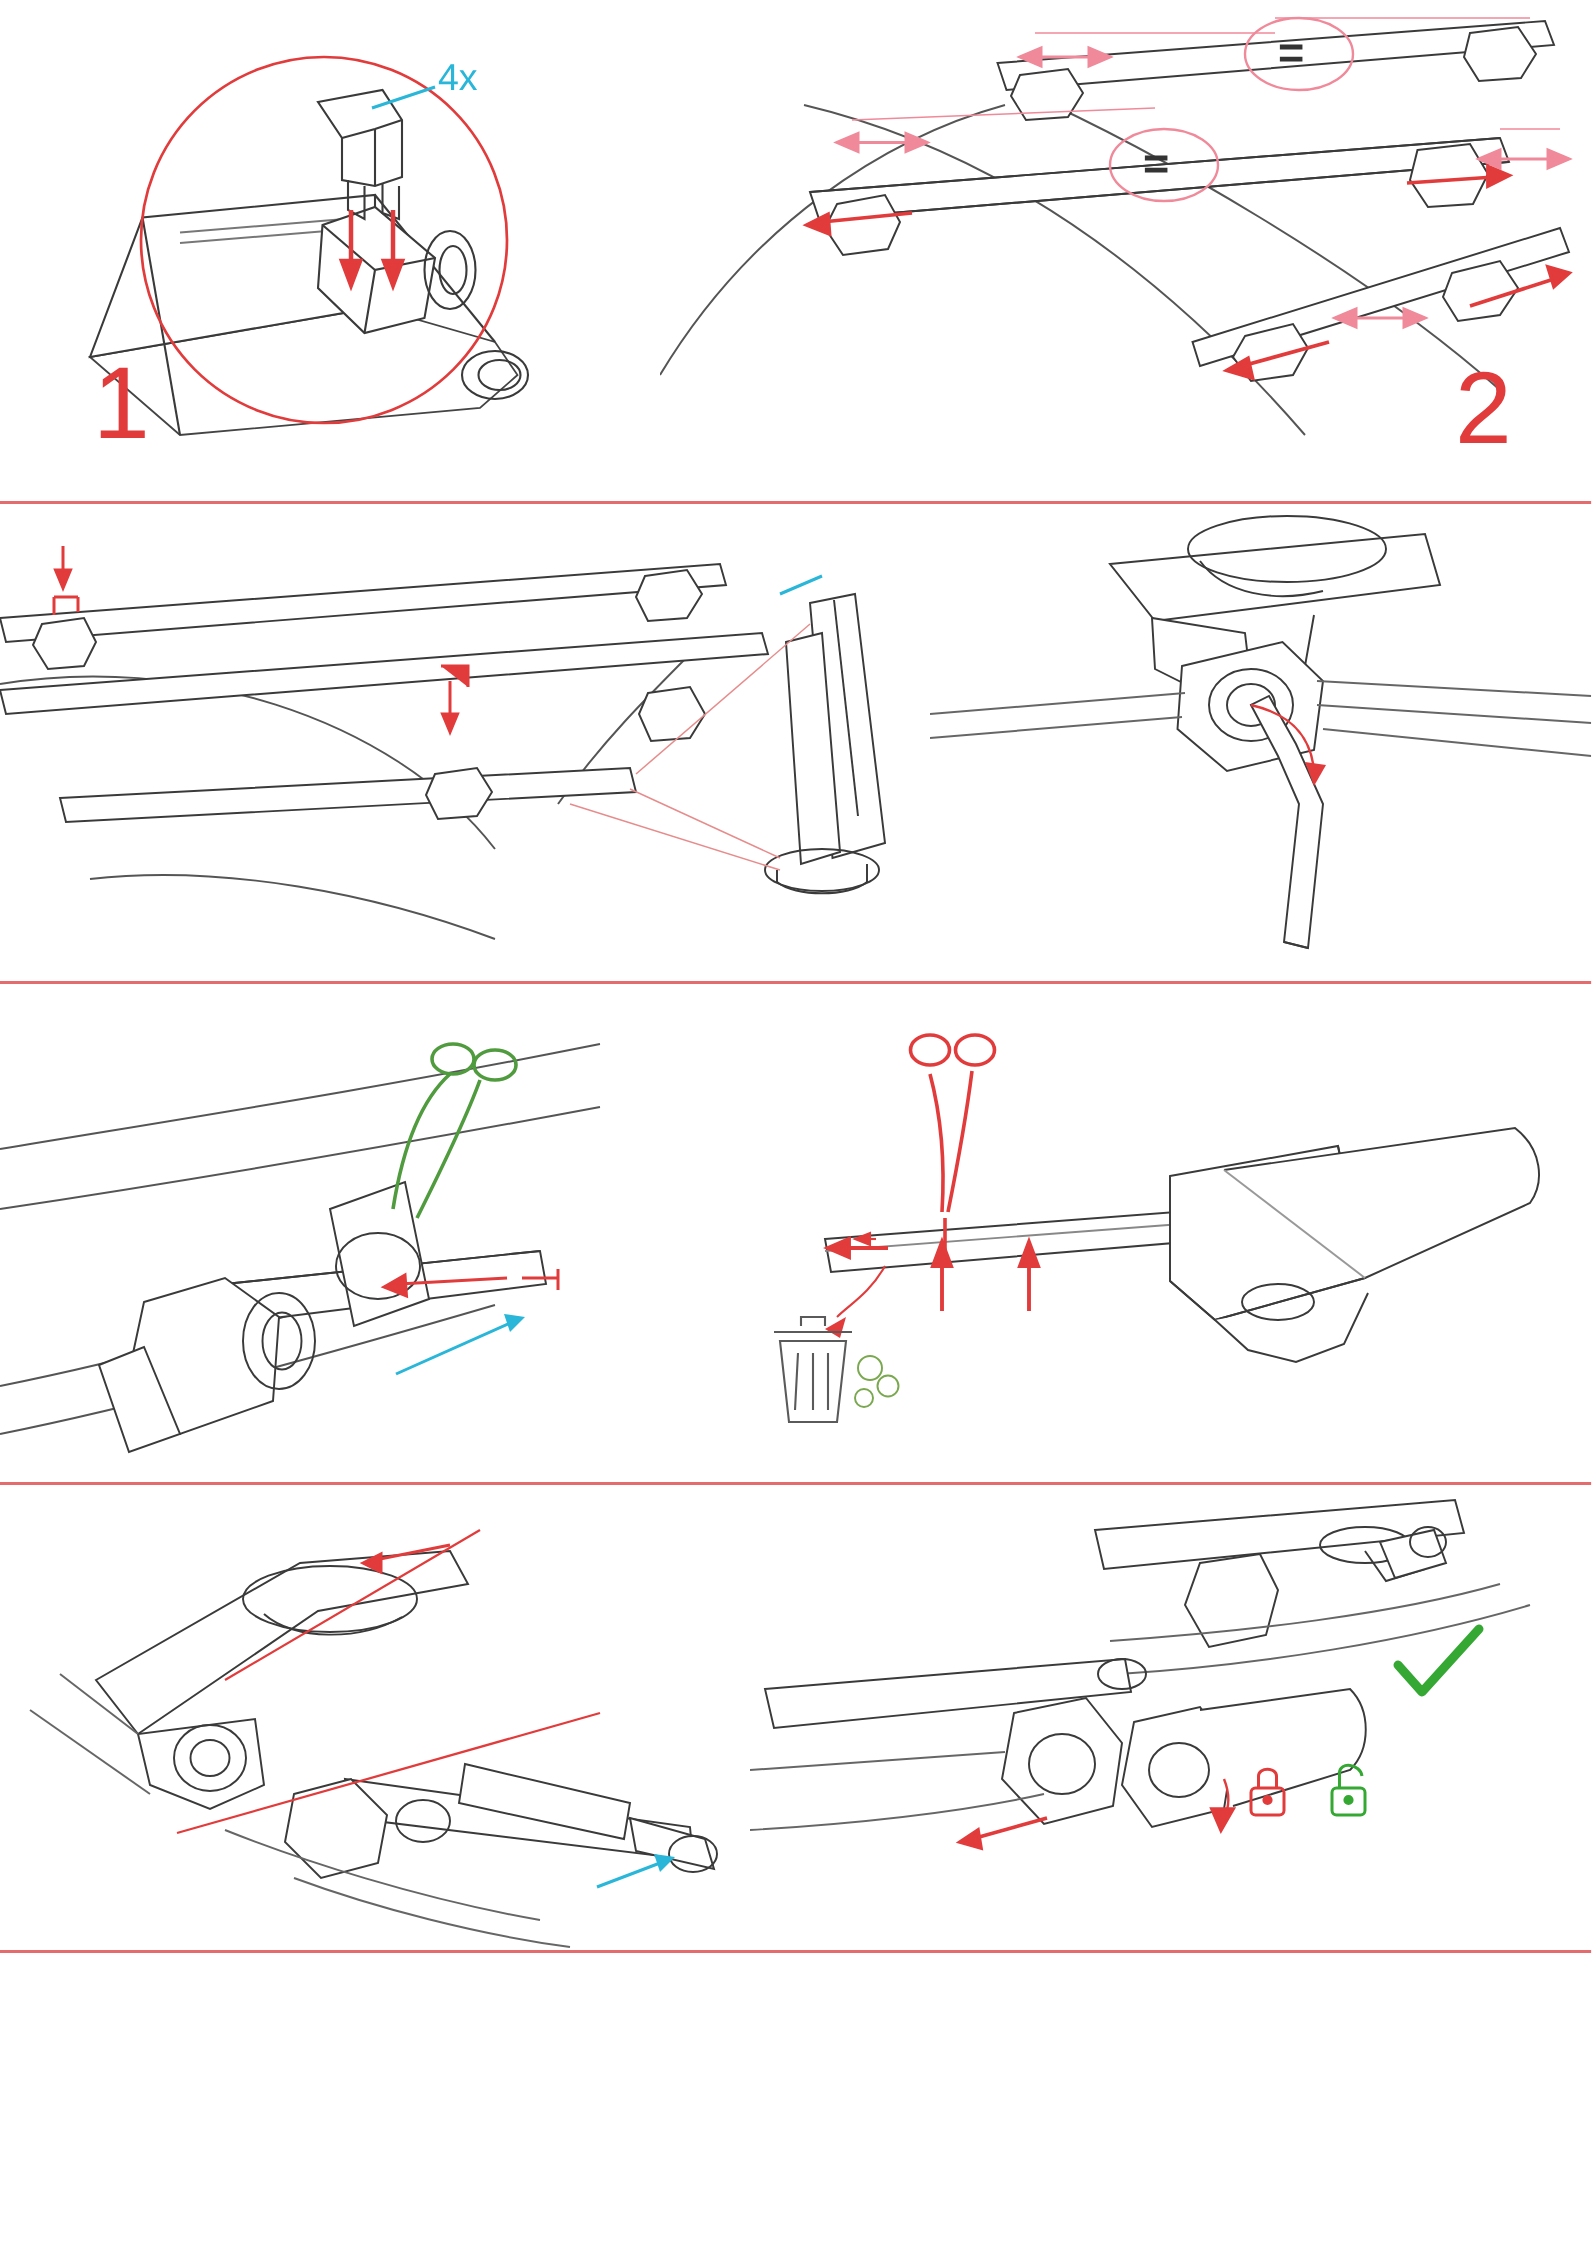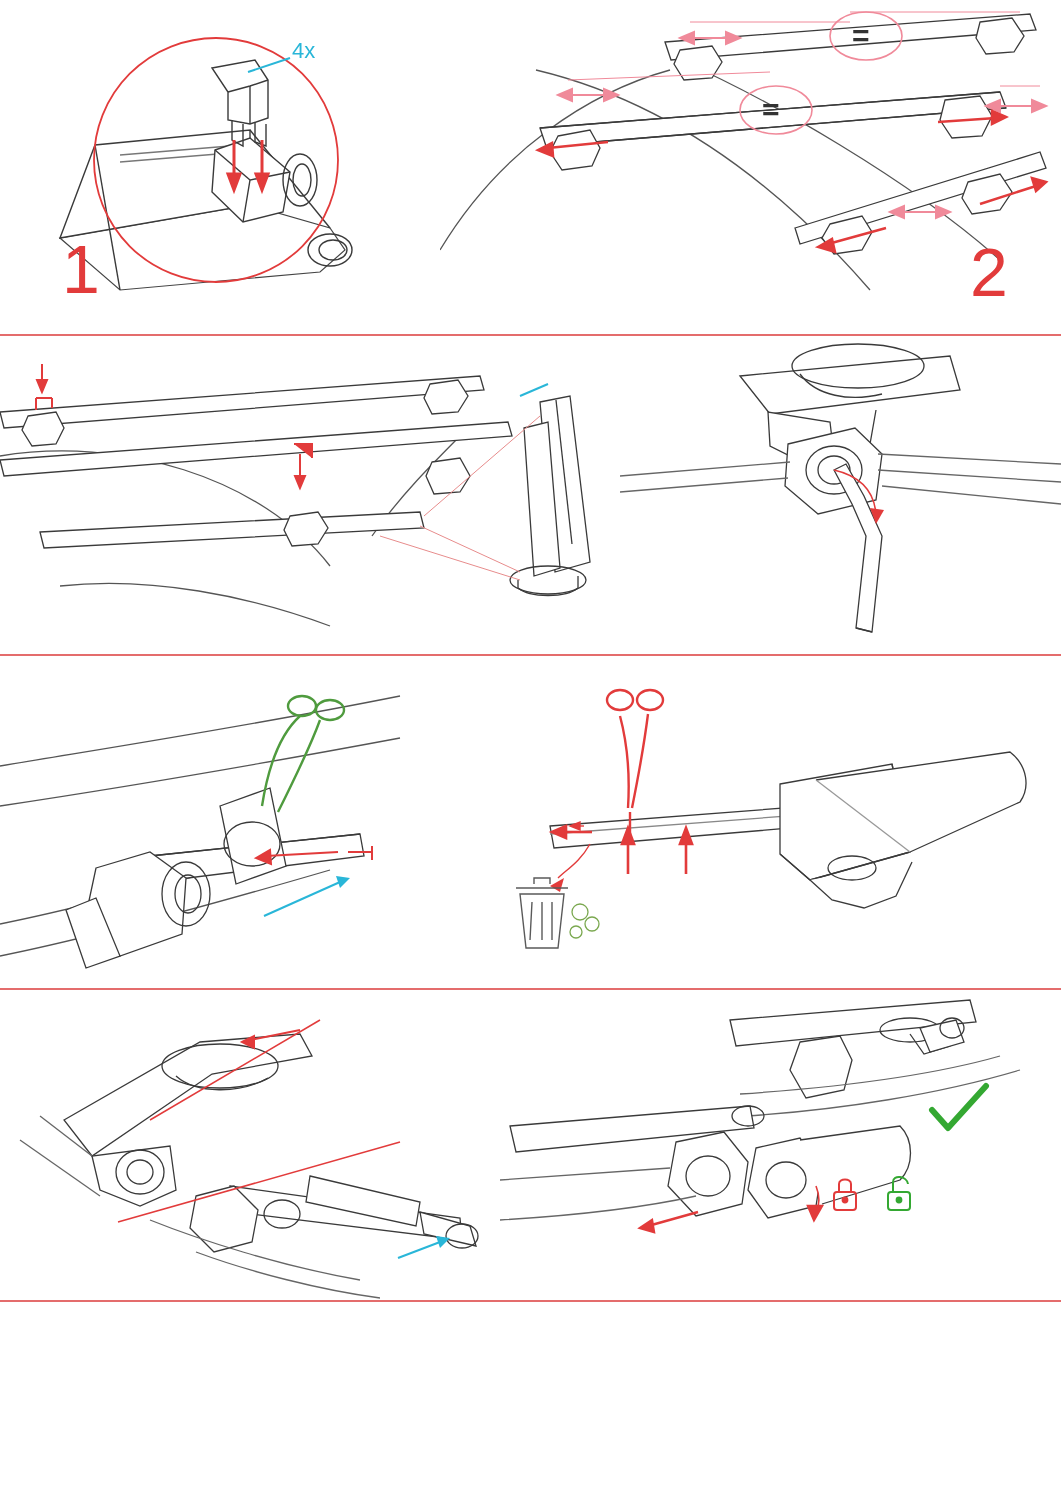--- a/index.html
+++ b/index.html
@@ -33,21 +33,21 @@
     color: #e23b3b;
     font-family: "Liberation Sans", sans-serif;
     font-weight: 400;
     font-size: 68px;
     line-height: 1;
     letter-spacing: 1px;
   }
   .cyan-label {
     position: absolute;
     color: #29b6d8;
-    font-size: 22px;
+    font-size: 25px;
     font-family: "Liberation Sans", sans-serif;
   }
   .eqsign {
     position: absolute;
     font-size: 30px;
     color: #333;
     font-weight: bold;
   }
   svg { display: block; }
 

